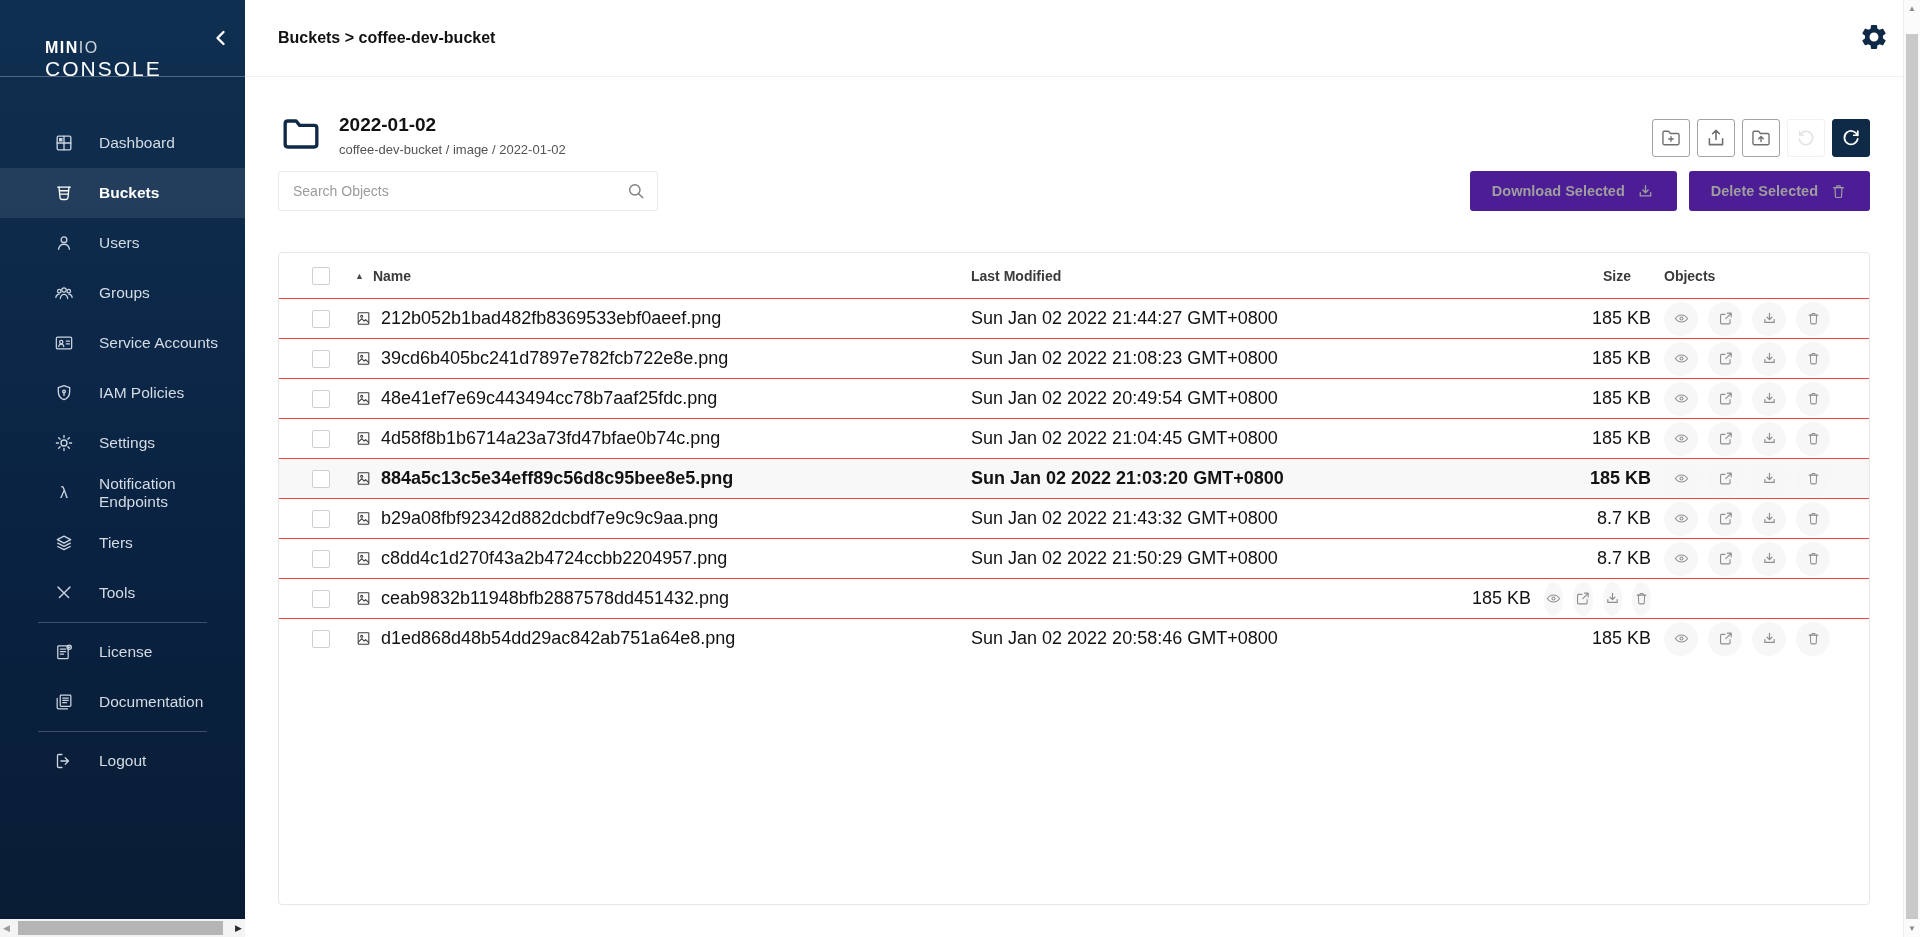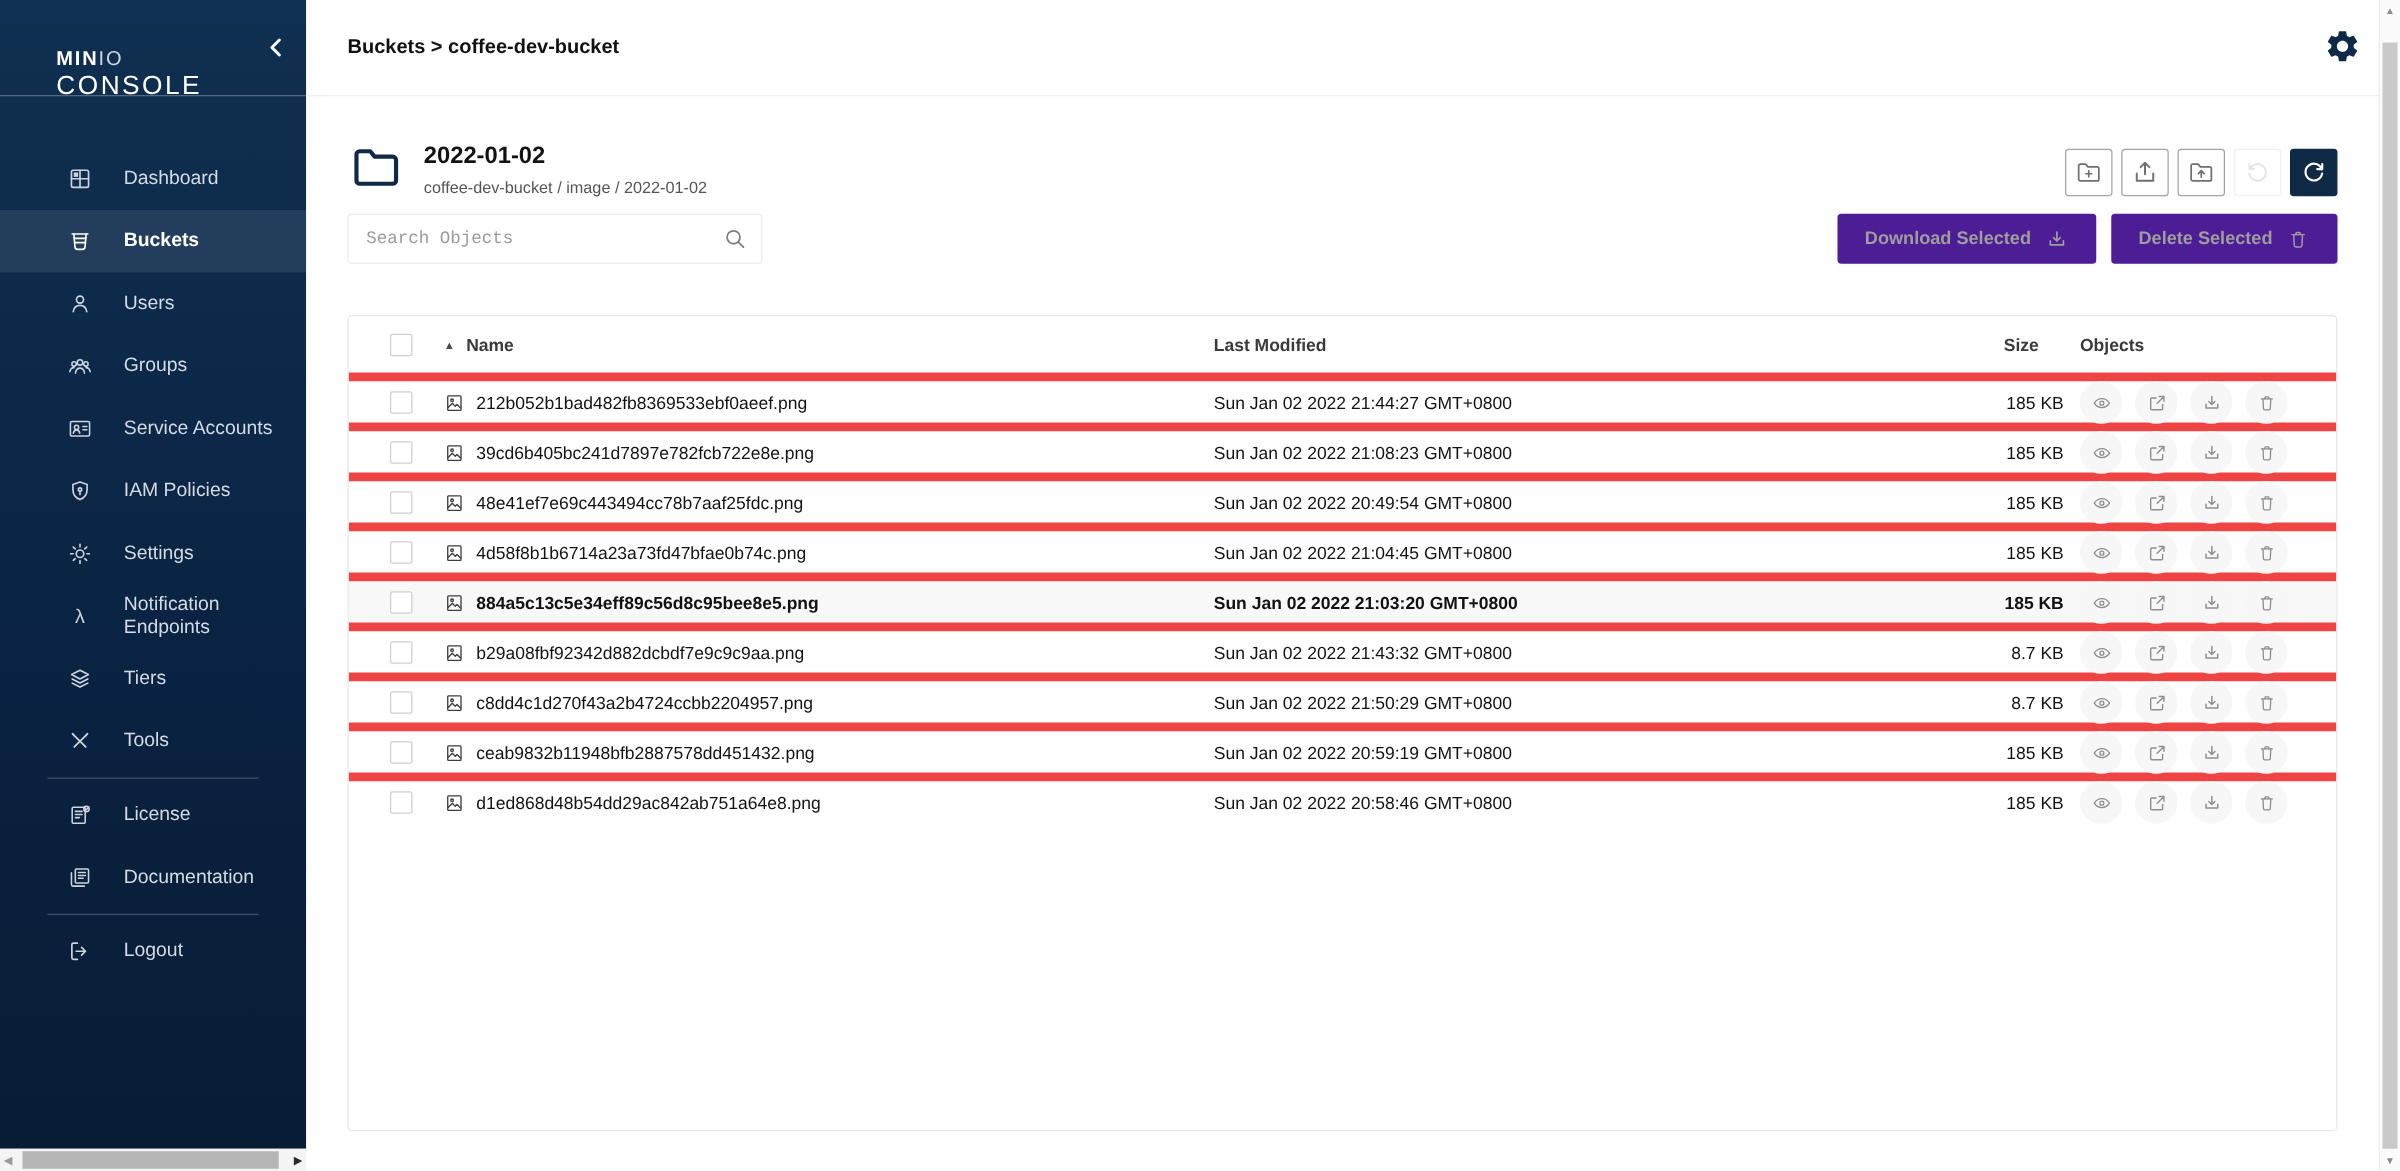--- a/index.html
+++ b/index.html
@@ -38,36 +38,36 @@
   .page-title { font-size:19px; font-weight:700; color:#121212; }
   .page-path { font-size:13px; color:#545454; margin-top:6px; }
   .toolbar { margin-left:auto; display:flex; gap:7px; margin-top:5px; }
   .tbtn { width:38px; height:38px; border:1px solid #a3a3a3; border-radius:3px; background:#fff;
     display:flex; align-items:center; justify-content:center; color:#6f6f6f; cursor:pointer; }
   .tbtn svg { width:22px; height:22px; }
   .tbtn.disabled { border-color:#f0f0f0; color:#e3e3e3; }
   .tbtn.primary { background:#0e2a47; border-color:#0e2a47; color:#fff; }
 
   .filter-row { margin-top:14px; display:flex; align-items:center; }
-  .search-box { position:relative; width:332px;font-family:Liberation Mono, monospace; }
+  .search-box { position:relative; width:380px; }
   .search-box input { width:100%; height:40px; border:1px solid #eaeaea; border-radius:3px;
     padding:0 42px 0 14px; font-size:14px; color:#333; outline:none; font-family:inherit; background:#fff; }
   .search-box input::placeholder { color:#9b9b9b; }
   .search-icon { position:absolute; right:12px; top:10px; width:20px; height:20px; color:#7f7f7f; }
   .sel-btns { margin-left:auto; display:flex; gap:12px; }
   .sel-btn { height:40px; padding:0 22px; background:#4c1d95; border:none; border-radius:3px;
     color:#9e9e9e; font-size:14.5px; font-weight:700; display:flex; align-items:center; gap:11px;
     cursor:pointer; font-family:inherit; }
   .sel-btn svg { width:19px; height:19px; }
 
   
   .table-card { margin-top:41px; height:653px; border:1px solid #e7e7e7; border-radius:4px; background:#fff; overflow:hidden; }
   .thead, .trow { display:grid; grid-template-columns:60px 632px 560px 120px 1fr; align-items:center; }
   .thead { height:45px; font-size:14px; font-weight:700; color:#3a3a3a; }
-  .trow { height:40px; border-top:7px solid #ef4444; font-size:14px; color:#121212; cursor:pointer; }
+  .trow { height:40px; border-top:1px solid #ef4444; font-size:18px; color:#121212; cursor:pointer; }
   .trow.hl { background:#f8f8f8; font-weight:700; }
   .c-check { padding-left:33px; display:flex; }
   .checkbox { width:18px; height:18px; border:1px solid #cfcfcf; border-radius:2px; background:#fff; cursor:pointer; }
   .c-name { display:flex; align-items:center; gap:9px; padding-left:16px; overflow:hidden; white-space:nowrap; }
   .sort-caret { font-size:9px; color:#4a4a4a; }
   .file-icon { width:17px; height:17px; color:#3d3d3d; flex:none; }
   .c-size { text-align:right; }
   .thead .c-size { padding-right:20px; }
   .c-opt { display:flex; gap:10px; padding-left:13px; }
   .opt-btn { width:34px; height:34px; border-radius:50%; background:#f7f7f7; border:none;
@@ -689,21 +689,20 @@
         <div class="trow">
           <div class="c-check">
               <span class="checkbox"></span>
             </div>
           <div class="c-name">
               <svg class="file-icon">
                 <use href="#i-fileimg"></use>
               </svg>
               <span>ceab9832b11948bfb2887578dd451432.png</span>
             </div>
-          <div class="c-mod">Sun Jan 02 2022 20:59:19 GMT+0800</div>
           <div class="c-size">185 KB</div>
           <div class="c-opt">
               <button class="opt-btn">
                 <svg>
                   <use href="#i-eye"></use>
                 </svg>
               </button>
               <button class="opt-btn">
                 <svg>
                   <use href="#i-share"></use>

